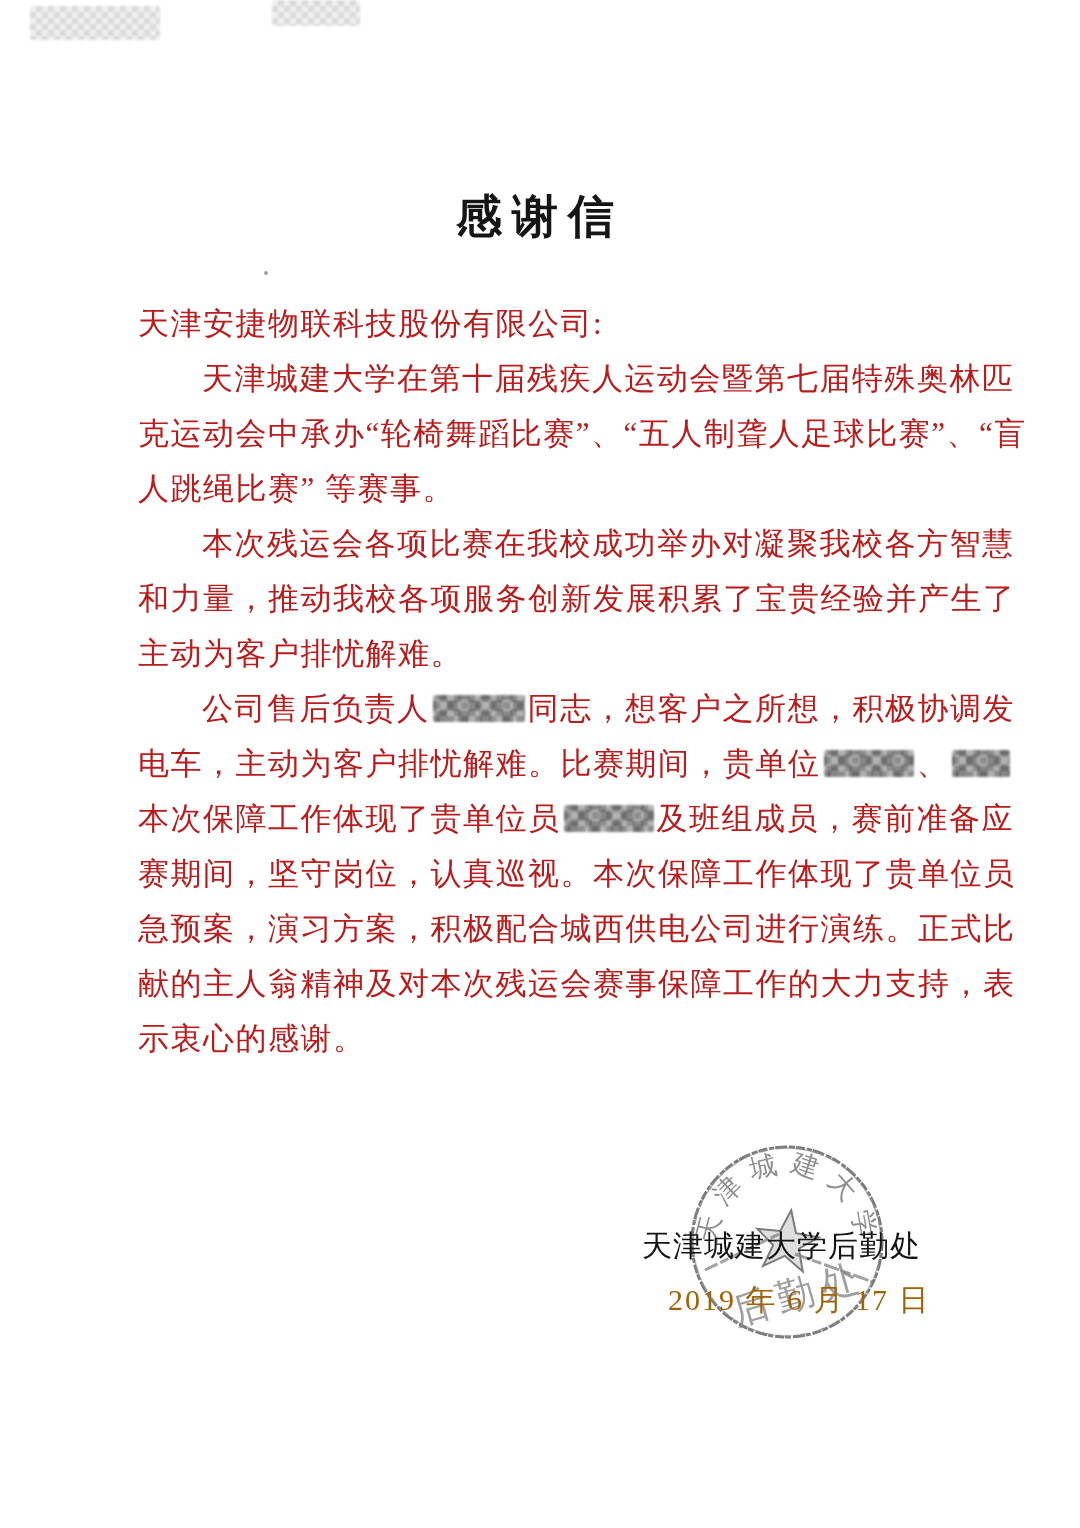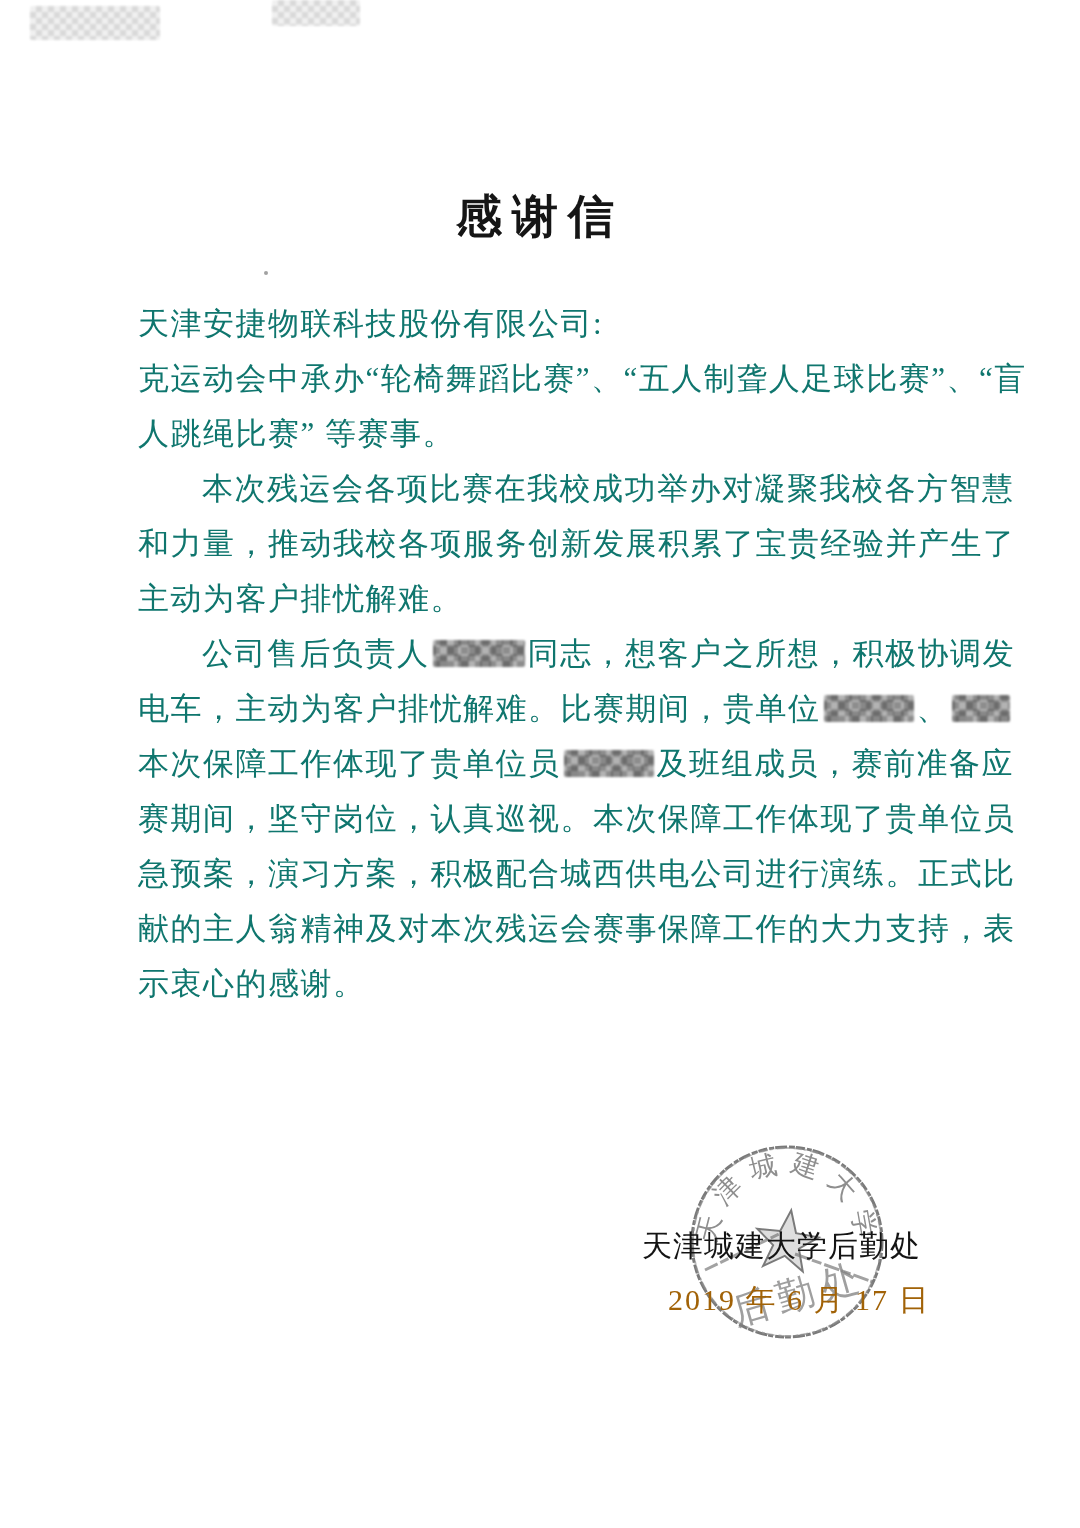--- a/index.html
+++ b/index.html
@@ -13,21 +13,21 @@
   }
   .page{position:absolute;inset:0;}
   .letter-title{
     position:absolute;top:186px;left:0;width:1080px;
     text-align:center;
     font-family:"Liberation Sans","DejaVu Sans",sans-serif;
     font-weight:700;font-size:46px;letter-spacing:10px;color:#151515;
   }
   .letter-body{
     position:absolute;top:296px;left:138px;width:815px;
-    font-size:31px;line-height:55px;color:#0f766e;
+    font-size:31px;line-height:55px;color:#b91c1c;
   }
   .line{height:55px;white-space:nowrap;letter-spacing:1.5px;}
   .line.indent{text-indent:64px;}
   .redacted{
     display:inline-block;height:27px;vertical-align:-3px;margin:0 3px;
     background:
       repeating-conic-gradient(#aeaeae 0% 25%, #dcdcdc 0% 50%) 0 0/14px 14px,
       repeating-conic-gradient(#9e9e9e 0% 25%, #cfcfcf 0% 50%) 3px 5px/22px 22px;
     background-blend-mode:multiply;
     filter:blur(1px);
@@ -64,20 +64,21 @@
 <div class="page">
 
   <div class="smudge a"></div>
   <div class="smudge b"></div>
   <div class="speck"></div>
 
   <div class="letter-title">感谢信</div>
 
   <div class="letter-body">
       <div class="line"><span>天津安捷物联科技股份有限公司:</span></div>
+      <div class="line indent"><span>天津城建大学在第十届残疾人运动会暨第七届特殊奥林匹</span></div>
       <div class="line"><span>克运动会中承办“轮椅舞蹈比赛”、“五人制聋人足球比赛”、“盲</span></div>
       <div class="line"><span>人跳绳比赛” 等赛事。</span></div>
       <div class="line indent"><span>本次残运会各项比赛在我校成功举办对凝聚我校各方智慧</span></div>
       <div class="line"><span>和力量，推动我校各项服务创新发展积累了宝贵经验并产生了</span></div>
       <div class="line"><span>主动为客户排忧解难。</span></div>
       <div class="line indent"><span>公司售后负责人</span><span class="redacted" style="width: 92px;"></span><span>同志，想客户之所想，积极协调发</span></div>
       <div class="line"><span>电车，主动为客户排忧解难。比赛期间，贵单位</span><span class="redacted" style="width: 90px;"></span><span>、</span><span class="redacted" style="width: 58px;"></span></div>
       <div class="line"><span>本次保障工作体现了贵单位员</span><span class="redacted" style="width: 90px;"></span><span>及班组成员，赛前准备应</span></div>
       <div class="line"><span>赛期间，坚守岗位，认真巡视。本次保障工作体现了贵单位员</span></div>
       <div class="line"><span>急预案，演习方案，积极配合城西供电公司进行演练。正式比</span></div>

